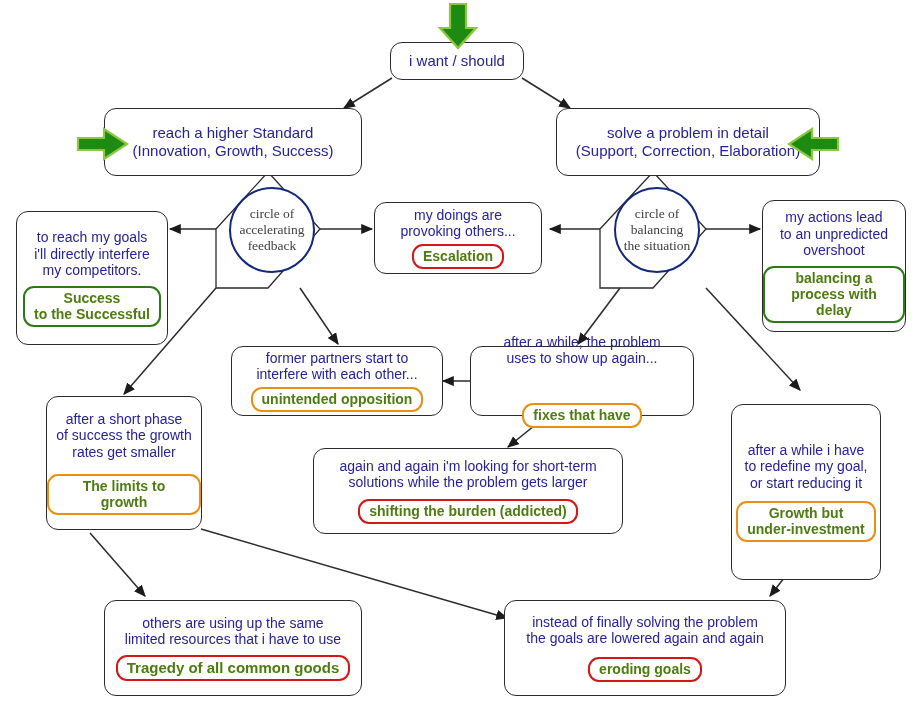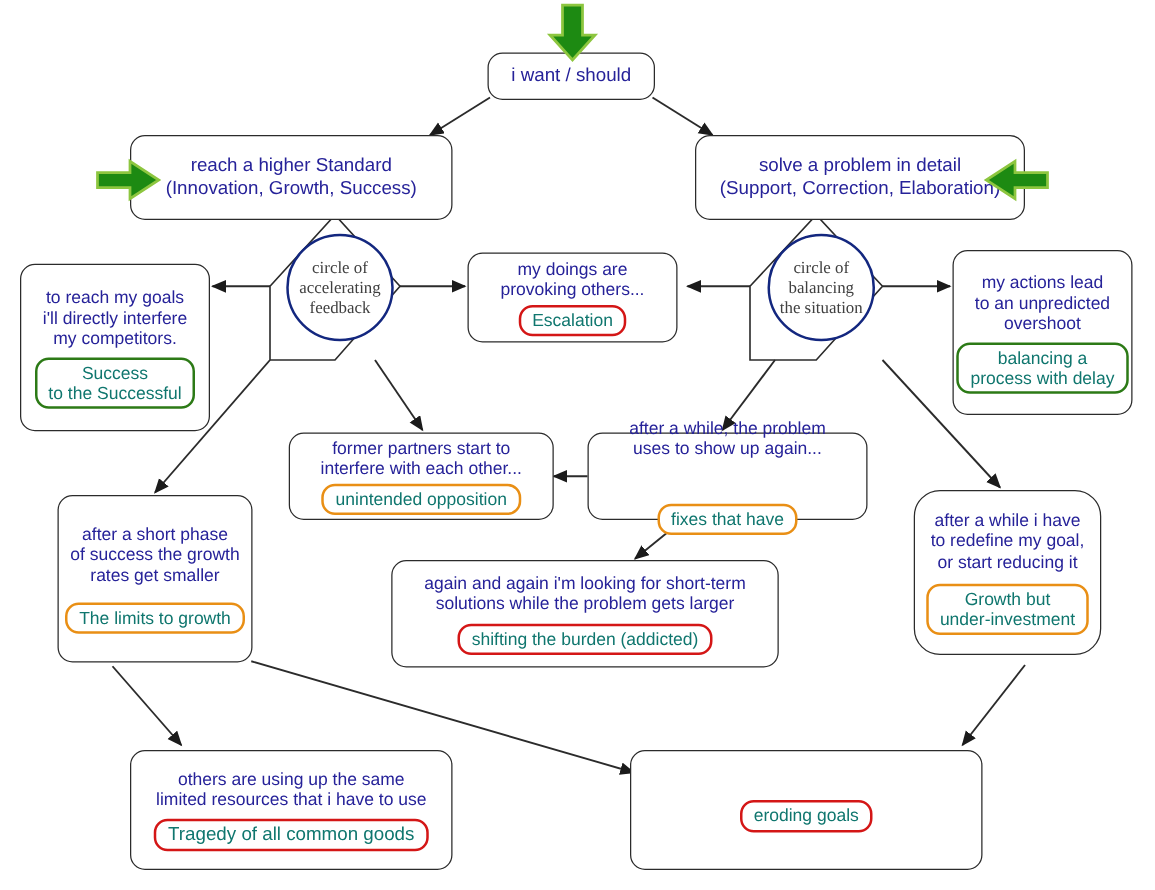--- a/index.html
+++ b/index.html
@@ -45,22 +45,23 @@
     color: #262299;
     white-space: pre-line;
   }
   .tag {
     margin-top: 7px;
     box-sizing: border-box;
     border-radius: 11px;
     padding: 2px 9px 3px 9px;
     line-height: 1.15;
     white-space: pre-line;
-    color: #0f766e;
-    background: #ffffff;
+    color: #4d7c0f;
+    background: #ffffff;
+    font-weight: bold;
   }
   .tag.red    { border: 2.2px solid #d41616; }
   .tag.green  { border: 2.2px solid #2c7a16; }
   .tag.orange { border: 2.2px solid #e98f15; }
 
   .hexnode {
     position: absolute;
     z-index: 6;
     display: flex;
     align-items: center;
@@ -214,31 +215,33 @@
 rates get smaller</div>
     <div class="tag orange" style="font-size:14px; margin-top:14px;">The limits to growth</div>
   </div>
 
   <div class="node" style="left:313px; top:448px; width:310px; height:86px; font-size:14px;">
     <div class="text">again and again i'm looking for short-term
 solutions while the problem gets larger</div>
     <div class="tag red" style="font-size:14px; margin-top:8px;">shifting the burden (addicted)</div>
   </div>
 
-  <div class="node" style="left:731px; top:392px; width:150px; height:132px; font-size:14px;border-radius:21px;">
+  <div class="node" style="left:731px; top:404px; width:150px; height:176px; font-size:14px;">
     <div class="text">after a while i have
 to redefine my goal,
 or start reducing it</div>
     <div class="tag orange" style="font-size:14px; margin-top:10px;">Growth but
 under-investment</div>
   </div>
 
   <div class="node" style="left:104px; top:600px; width:258px; height:96px; font-size:14px;border-radius:12px;">
     <div class="text">others are using up the same
 limited resources that i have to use</div>
     <div class="tag red" style="font-size:15px; margin-top:7px;">Tragedy of all common goods</div>
   </div>
 
   <div class="node" style="left:504px; top:600px; width:282px; height:96px; font-size:14px;">
+    <div class="text">instead of finally solving the problem
+the goals are lowered again and again</div>
     <div class="tag red" style="font-size:14px; margin-top:10px;">eroding goals</div>
   </div>
 
 </div>
 
 </body></html>

